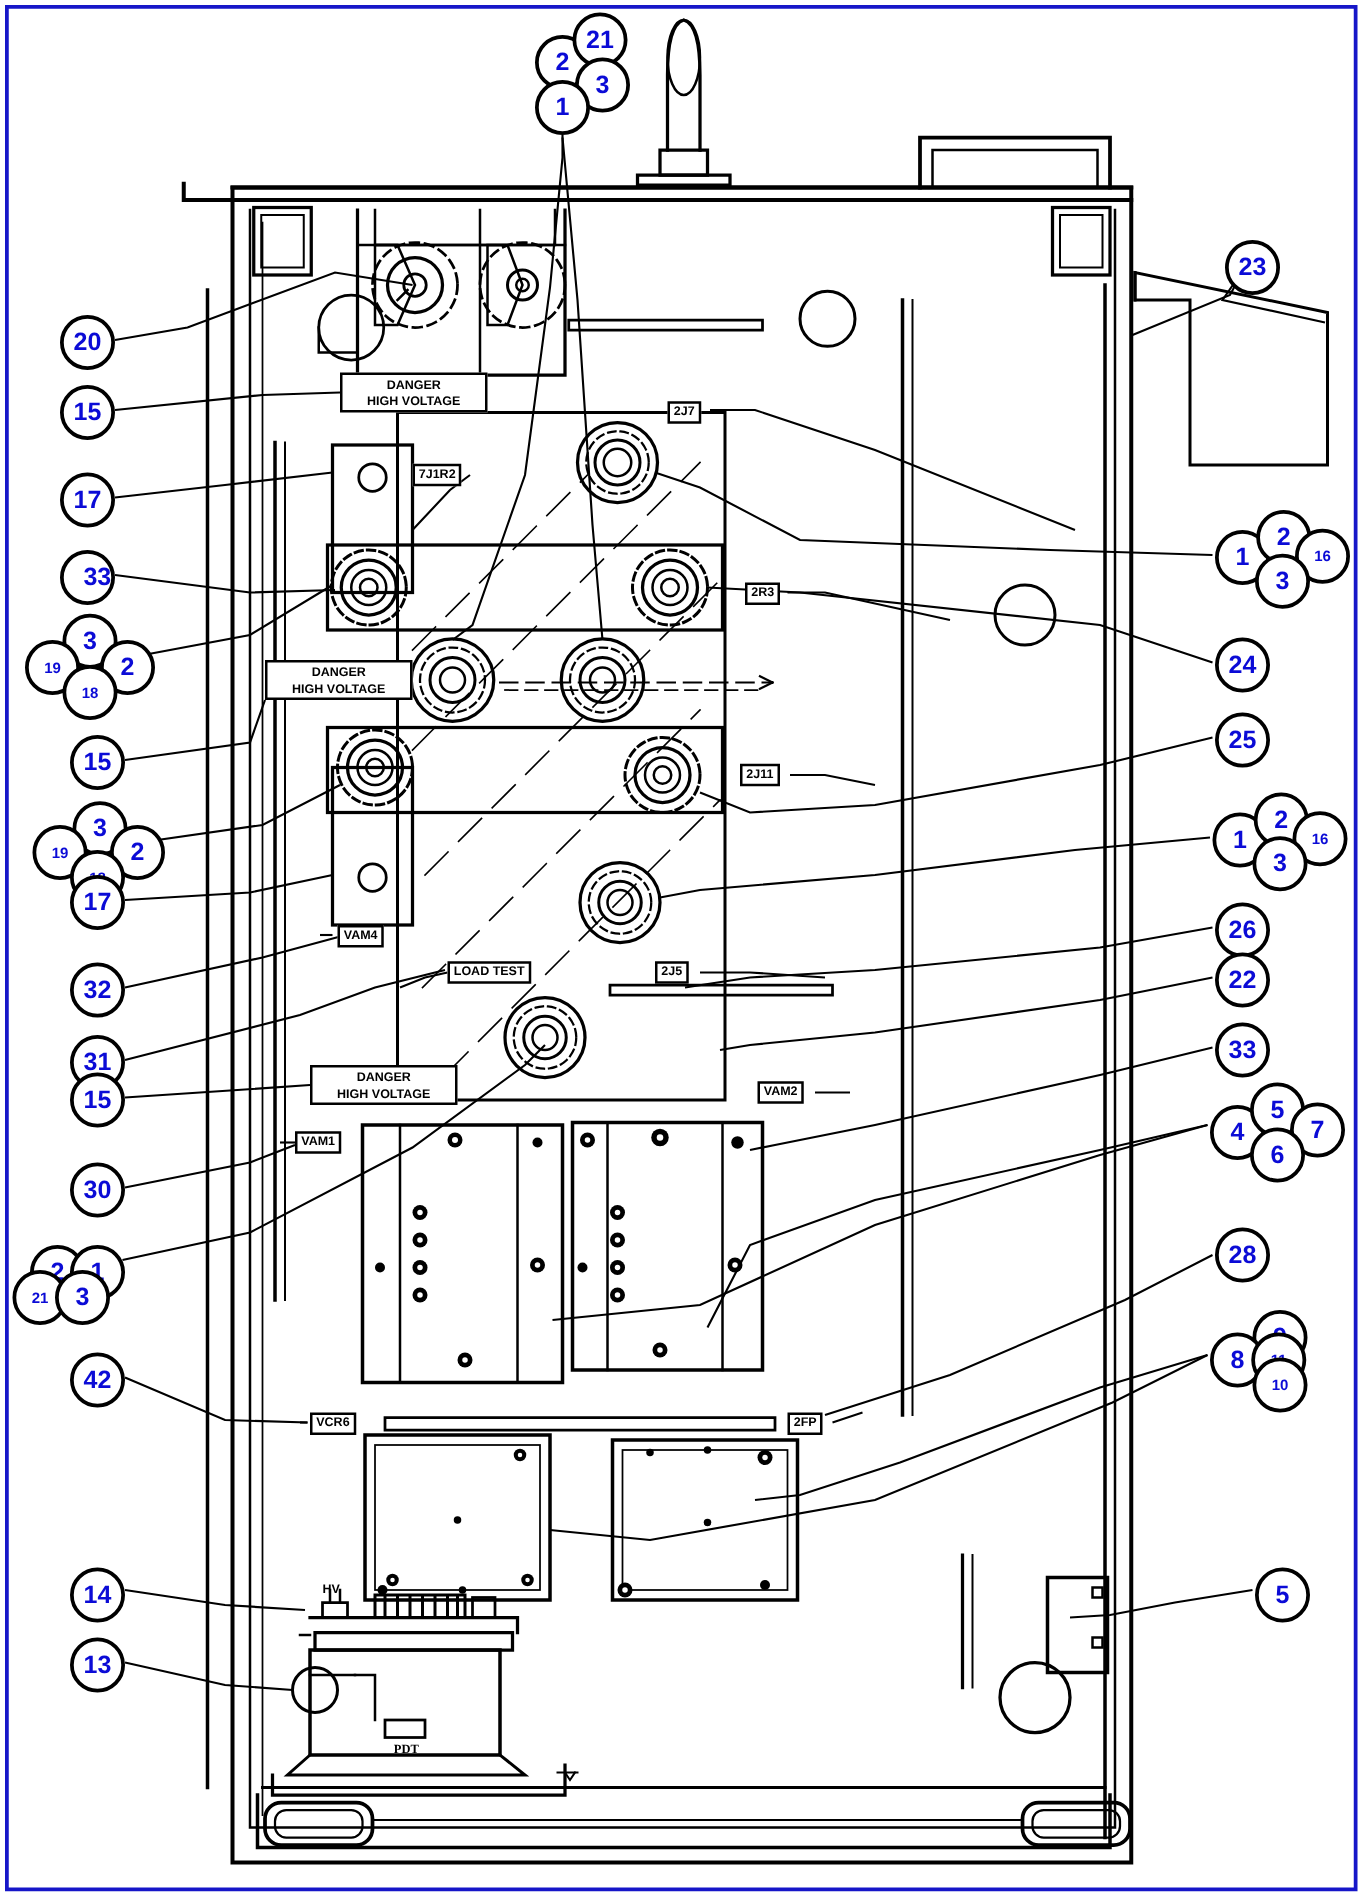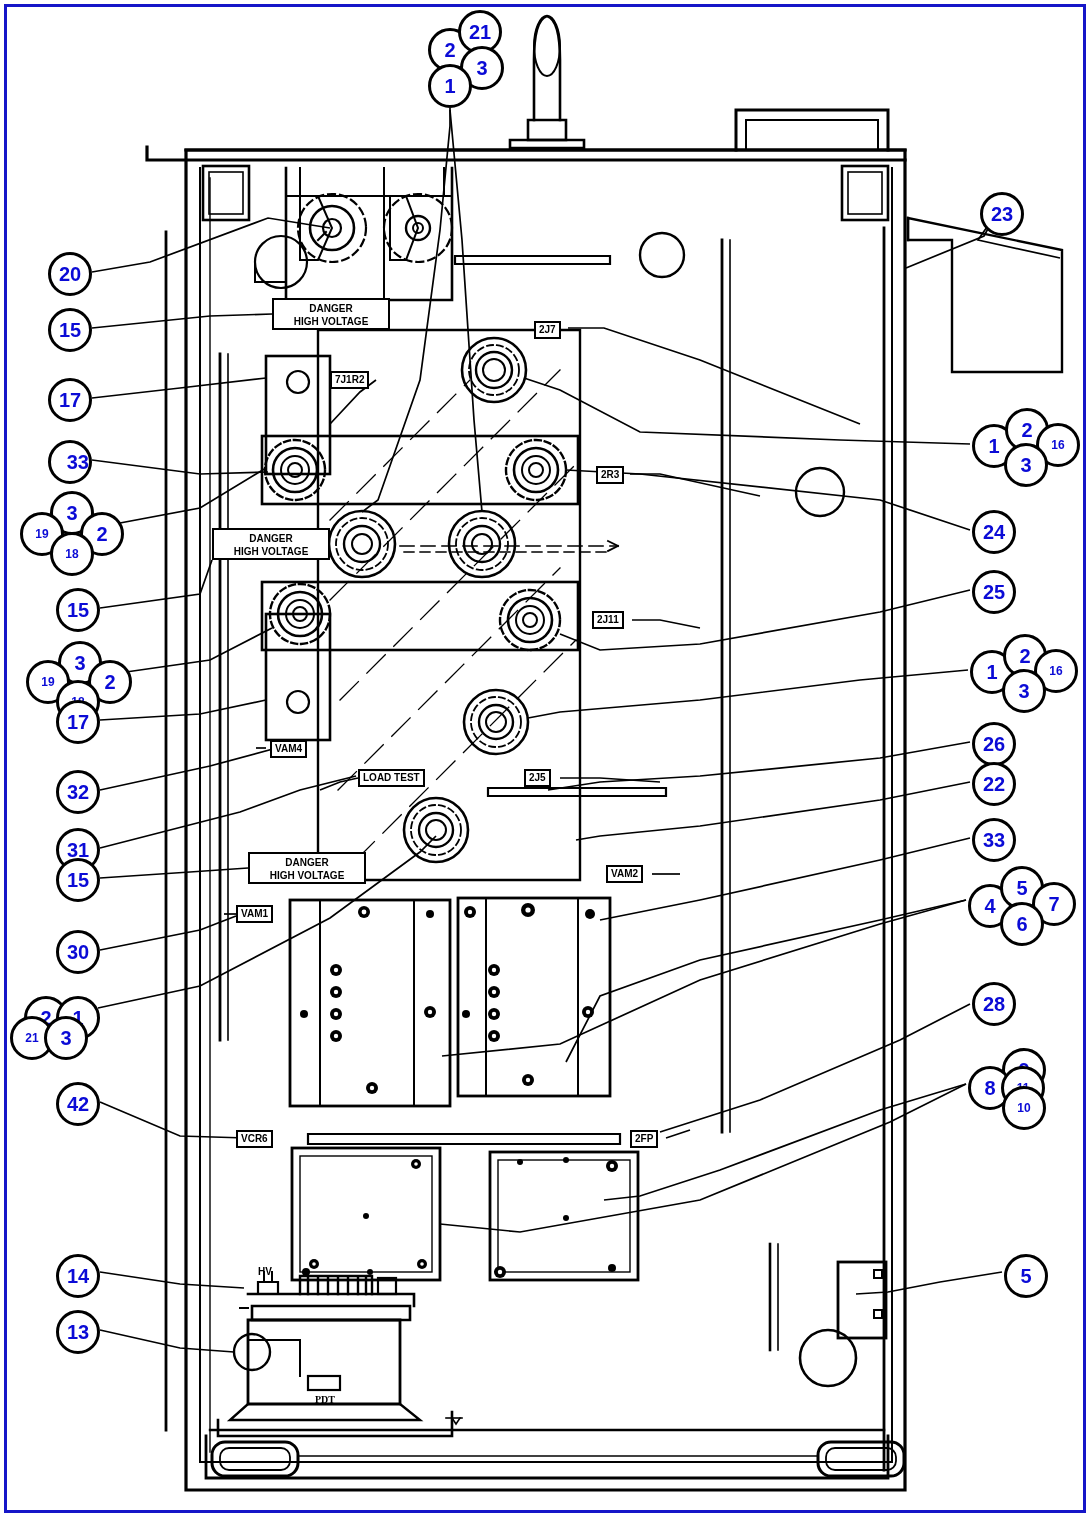--- a/index.html
+++ b/index.html
@@ -406,21 +406,21 @@
 
   <div class="plate tiny" style="left:534px;top:321px;">2J7</div>
   <div class="plate tiny" style="left:330px;top:371px;">7J1R2</div>
   <div class="plate tiny" style="left:596px;top:466px;">2R3</div>
   <div class="plate tiny" style="left:592px;top:611px;">2J11</div>
   <div class="plate tiny" style="left:270px;top:740px;">VAM4</div>
   <div class="plate tiny" style="left:358px;top:769px;">LOAD TEST</div>
   <div class="plate tiny" style="left:524px;top:769px;">2J5</div>
   <div class="plate tiny" style="left:606px;top:865px;">VAM2</div>
   <div class="plate tiny" style="left:236px;top:905px;">VAM1</div>
-  <div class="plate tiny" style="left:236px;top:1130px;">VCR6</div>
+  <div class="plate tiny" style="left:248px;top:1130px;">VCR6</div>
   <div class="plate tiny" style="left:630px;top:1130px;">2FP</div>
 
   <div class="bare" style="left:258px;top:1266px;">HV</div>
   <div class="bare" style="left:315px;top:1394px;font-family:Liberation Serif, serif;">PDT</div>
 
   <div class="balloon" style="left:428px;top:28px;">2</div>
   <div class="balloon" style="left:458px;top:10px;">21</div>
   <div class="balloon" style="left:460px;top:46px;">3</div>
   <div class="balloon" style="left:428px;top:64px;">1</div>
   <div class="balloon" style="left:980px;top:192px;">23</div>

